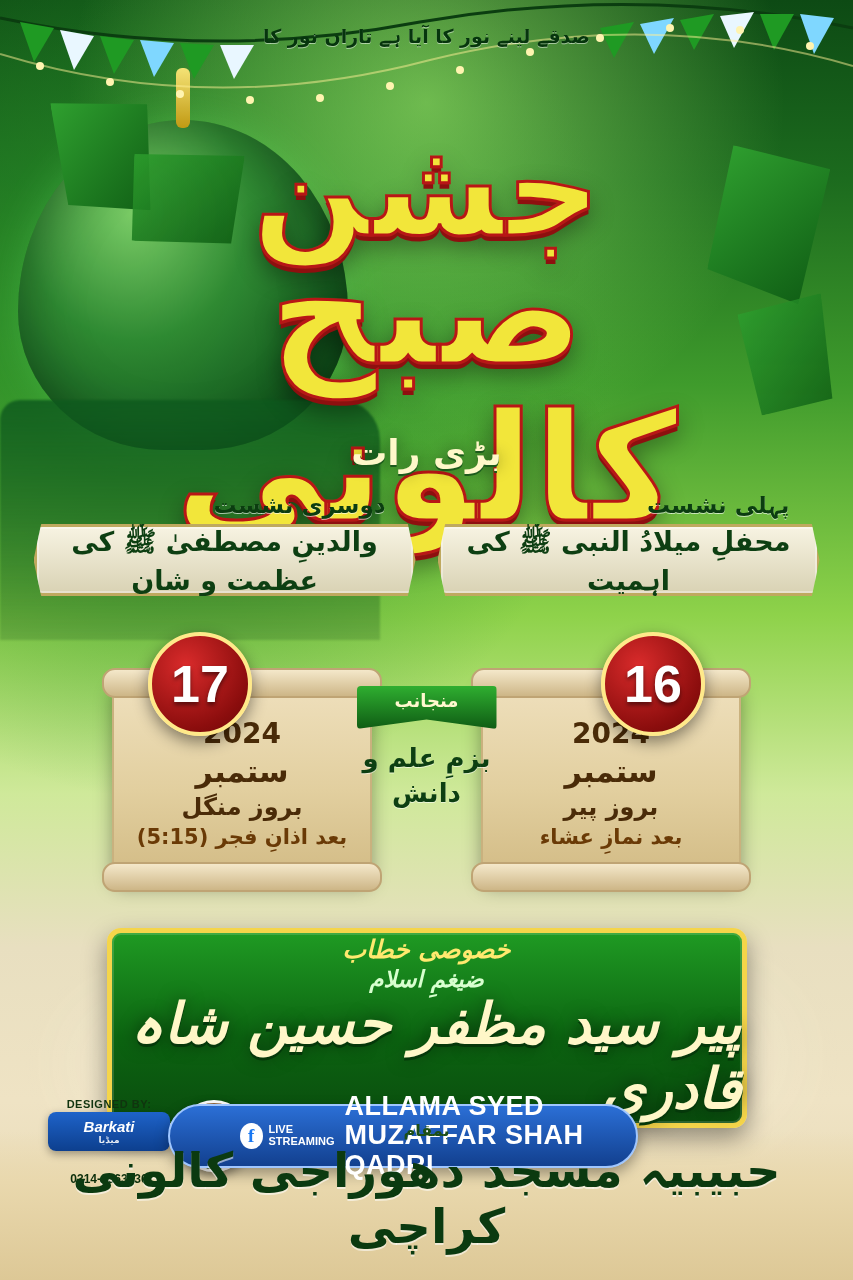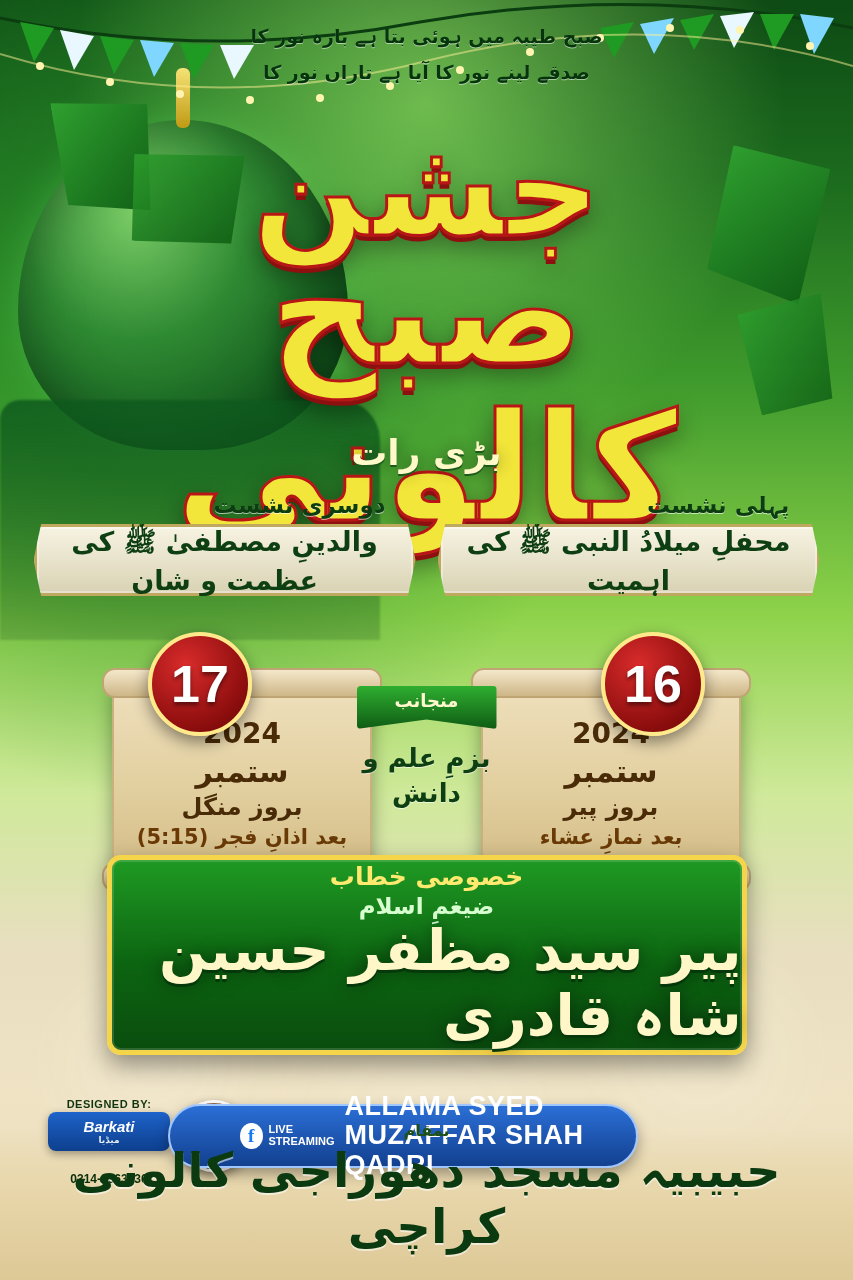--- a/index.html
+++ b/index.html
@@ -180,27 +180,27 @@
     clip-path: polygon(0 0,100% 0,100% 100%,50% 78%,0 100%);
     padding-bottom: 18px;
   }
   .center-flag .lines {
     margin-top: 12px; color: #0d3f12; font-size: 26px; font-weight: bold; line-height: 1.35;
     text-shadow: 0 1px 0 rgba(255,255,255,.55);
   }
 
   
   .speaker-box {
-    position: absolute; left: 50%; top: 855px; transform: translateX(-50%);
+    position: absolute; left: 50%; top: 928px; transform: translateX(-50%);
     width: 640px; height: 200px;
     background: linear-gradient(180deg, #1f9a23 0%, #0c6411 55%, #0a4d0e 100%);
     border: 5px solid #f5d54a;
     border-radius: 14px;
     box-shadow: 0 10px 24px rgba(0,0,0,.4), 0 0 0 2px rgba(255,255,255,.15) inset;
-    display:flex; flex-direction:column; align-items:center; justify-content:center;
+    display:flex; flex-direction:column; align-items:center; justify-content:center;font-style:italic;
   }
   .speaker-box .khitab { font-size: 25px; color:#ffe96f; font-weight:bold; margin-bottom: 2px; }
   .speaker-box .zeghm { font-size: 23px; color:#d8ffcf; font-weight:bold; }
   .speaker-box .name { font-size: 56px; color:#fff7c8; font-weight:bold; line-height:1.15; text-shadow: 0 3px 0 #05380a, 0 0 18px rgba(0,0,0,.5); }
 
   
   .designer {
     position: absolute; left: 48px; top: 1098px;
     width: 122px; text-align: center;
     color: #10340f; font-size: 11px; font-weight: bold;
@@ -304,21 +304,20 @@
       <circle cx="460" cy="70" r="4"></circle>
         <circle cx="530" cy="52" r="4"></circle>
         <circle cx="600" cy="38" r="4"></circle>
       <circle cx="670" cy="28" r="4"></circle>
         <circle cx="740" cy="30" r="4"></circle>
         <circle cx="810" cy="46" r="4"></circle>
     </g>
   </svg>
 
   <div class="top-couplet urdu">
-    <div>صبح طیبہ میں ہوئی بتا ہے بارہ نور کا</div>
     <div>صدقے لینے نور کا آیا ہے تاراں نور کا</div>
   </div>
 
   <div class="main-title urdu">
     <span>جشن</span>
     <span class="l2">صبح کالونی</span>
   </div>
 
   <div class="subtitle urdu">بڑی رات</div>
 

